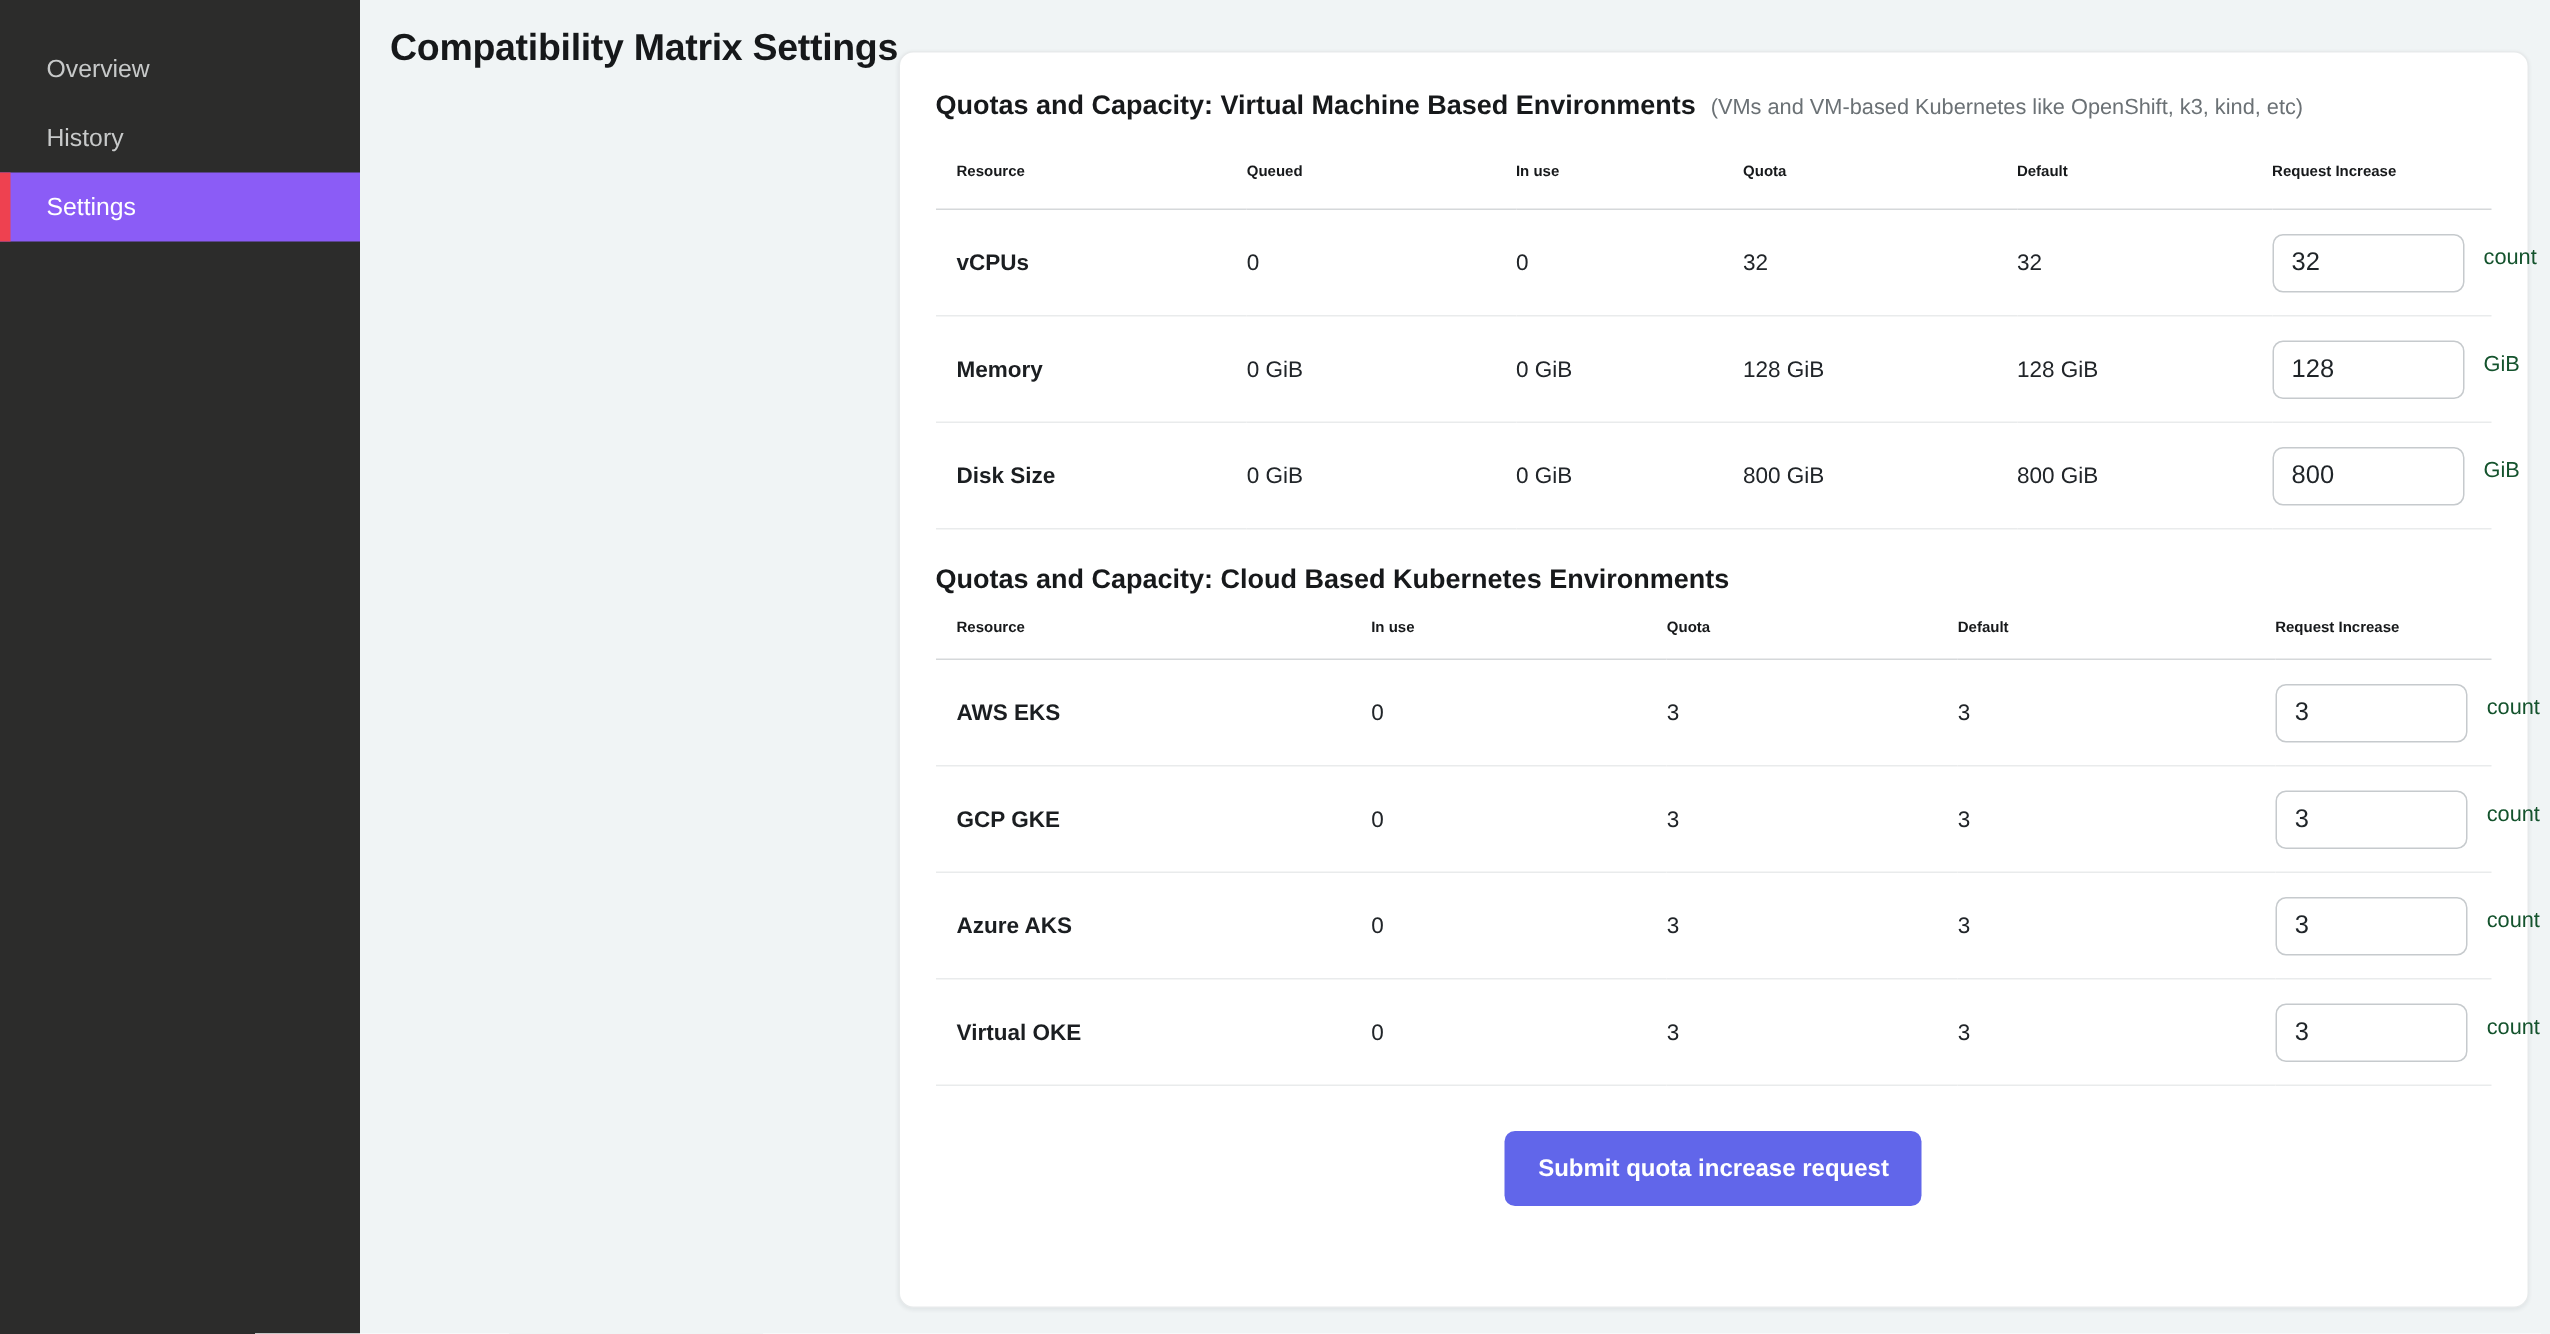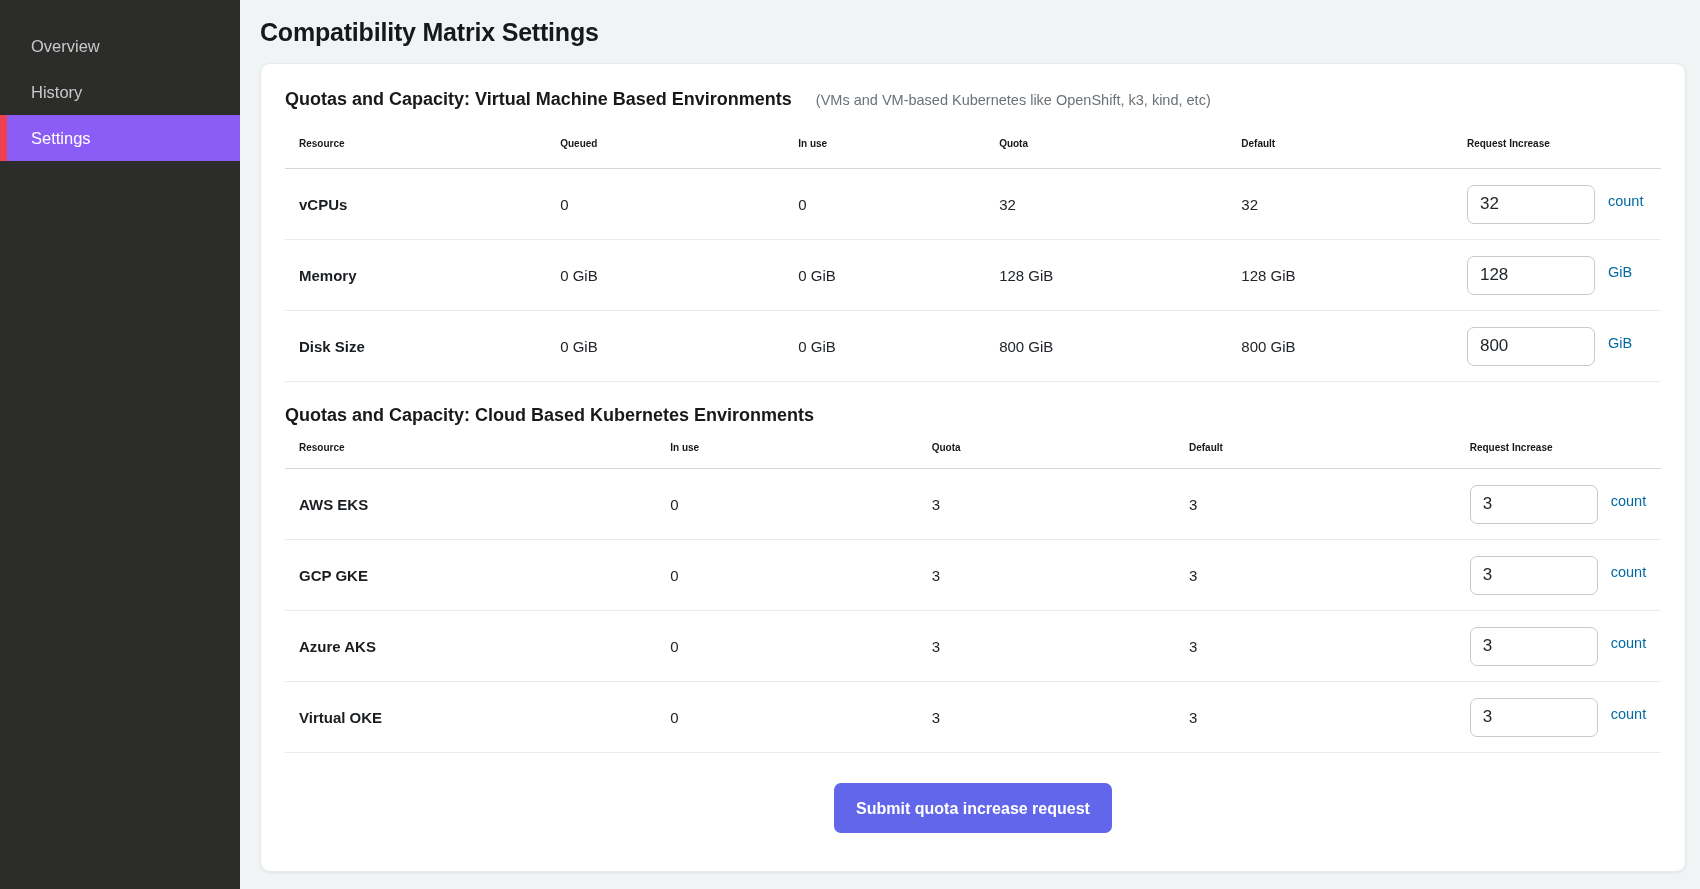--- a/index.html
+++ b/index.html
@@ -29,42 +29,42 @@
   .side-item.active {
     background: #8b5cf6;
     color: #ffffff;
     border-left: 7px solid #ee4150;
     padding-left: 24px;
   }
 
   
   .main {
     flex: 1;
-    display: flex; flex-direction: column;
+    display: flex; flex-direction: row;
     padding: 18px 14px 17px 20px;
     min-width: 0;
   }
   .page-title {
     font-size: 25px;
     font-weight: 700;
     color: #16181a;
     letter-spacing: -0.2px;
     line-height: 29px;
   }
   .card {
     margin-top: 16px;
     flex: 1; min-height: 0;
     background: #ffffff;
     border: 1px solid #e7eaeb;
     border-radius: 10px;
     box-shadow: 0 1px 3px rgba(20,30,40,0.07);
     padding: 24px 24px 18px;
   }
 
-  .section-head { display: flex; align-items: baseline; gap: 24px; }
+  .section-head { display: flex; align-items: baseline; gap: 10px; }
   .section-title {
     font-size: 18px;
     font-weight: 600;
     color: #17191b;
     line-height: 22px;
   }
   .section-subtitle { font-size: 14.5px; color: #6b7175; }
   .section-2 { margin-top: 22px; }
 
   table { width: 100%; border-collapse: collapse; table-layout: fixed; margin-top: 8px; }
@@ -91,21 +91,21 @@
     width: 128px; height: 39px;
     border: 1px solid #c6cacd;
     border-radius: 7px;
     padding: 0 12px;
     font-family: "Liberation Sans", "DejaVu Sans", sans-serif;
     font-size: 17px;
     color: #1f2428;
     background: #ffffff;
     outline: none;
   }
-  .unit { margin-left: 13px; margin-bottom: 7px; font-size: 14.5px; color: #0369a1; }
+  .unit { margin-left: 13px; margin-bottom: 7px; font-size: 14.5px; color: #14532d; }
 
   .submit-row { text-align: center; margin-top: 30px; }
   .submit-btn {
     display: inline-block;
     height: 50px;
     padding: 0 22px;
     background: #6166ea;
     color: #ffffff;
     border: none;
     border-radius: 7px;

